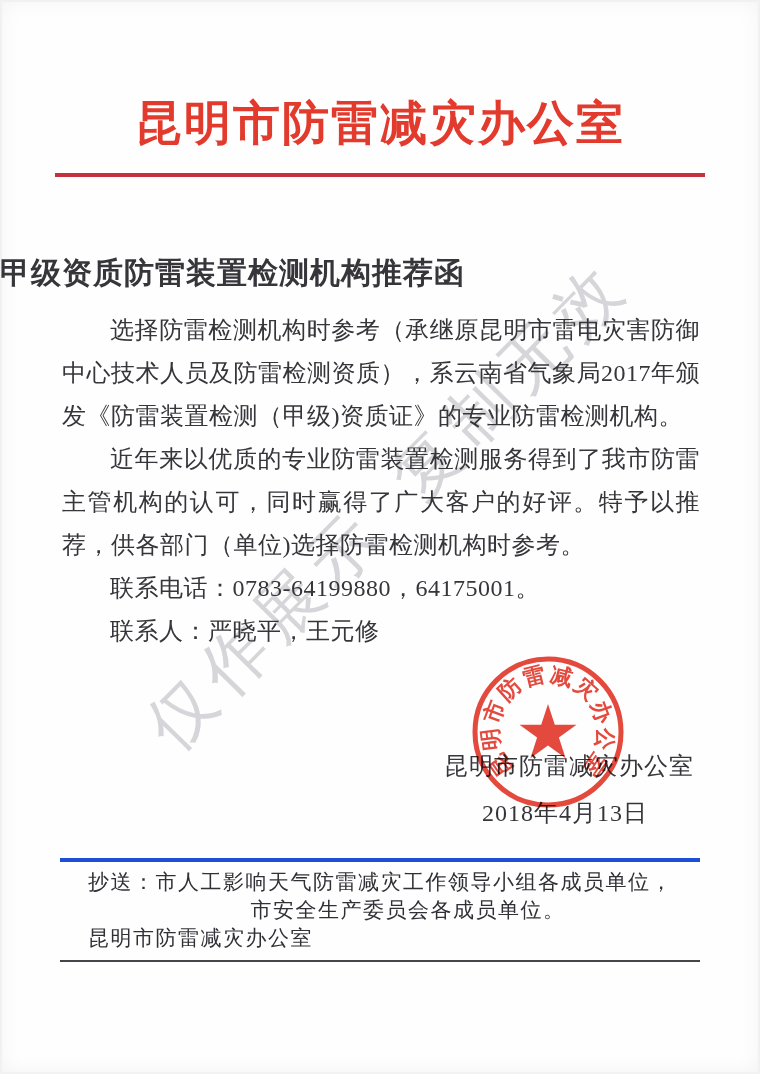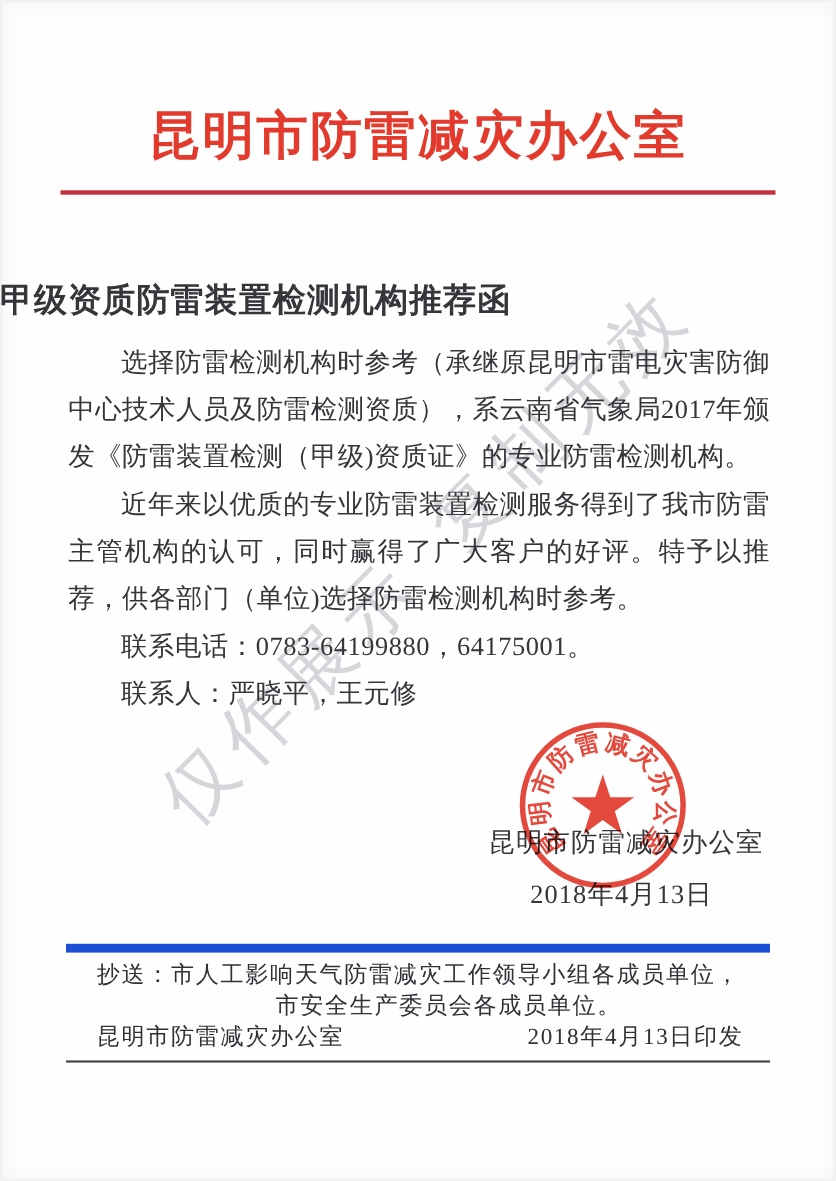--- a/index.html
+++ b/index.html
@@ -78,21 +78,21 @@
     transform:rotate(-45.5deg);
     font-size:66px;letter-spacing:10px;word-spacing:18px;
     color:var(--watermark-gray);
     z-index:1;
     white-space:nowrap;
     pointer-events:none;
   }
   
   .footer{
     position:absolute;top:858px;left:60px;width:640px;
-    border-top:8px solid #1d4ed8;
+    border-top:4px solid #1d4ed8;
     border-bottom:2px solid #45454a;
     box-sizing:border-box;
     color:#303036;
     font-size:21px;
     z-index:2;
   }
   .footer-inner{padding:6px 24px 7px 28px;}
   .cc-line1{letter-spacing:1.5px;line-height:28px;}
   .cc-line2{margin-left:52px;letter-spacing:1.5px;line-height:28px;text-align:center;}
   .footer-last{
@@ -141,18 +141,17 @@
       <text transform="rotate(125 100 100)" x="100" y="50">室</text>
     </g>
   </svg>
 
   <div class="footer">
     <div class="footer-inner">
       <div class="cc-line1">抄送：市人工影响天气防雷减灾工作领导小组各成员单位，</div>
       <div class="cc-line2">市安全生产委员会各成员单位。</div>
       <div class="footer-last">
         <span>昆明市防雷减灾办公室</span>
-        <span>2018年4月13日印发</span>
       </div>
     </div>
   </div>
 
 </div>
 
 </body></html>

